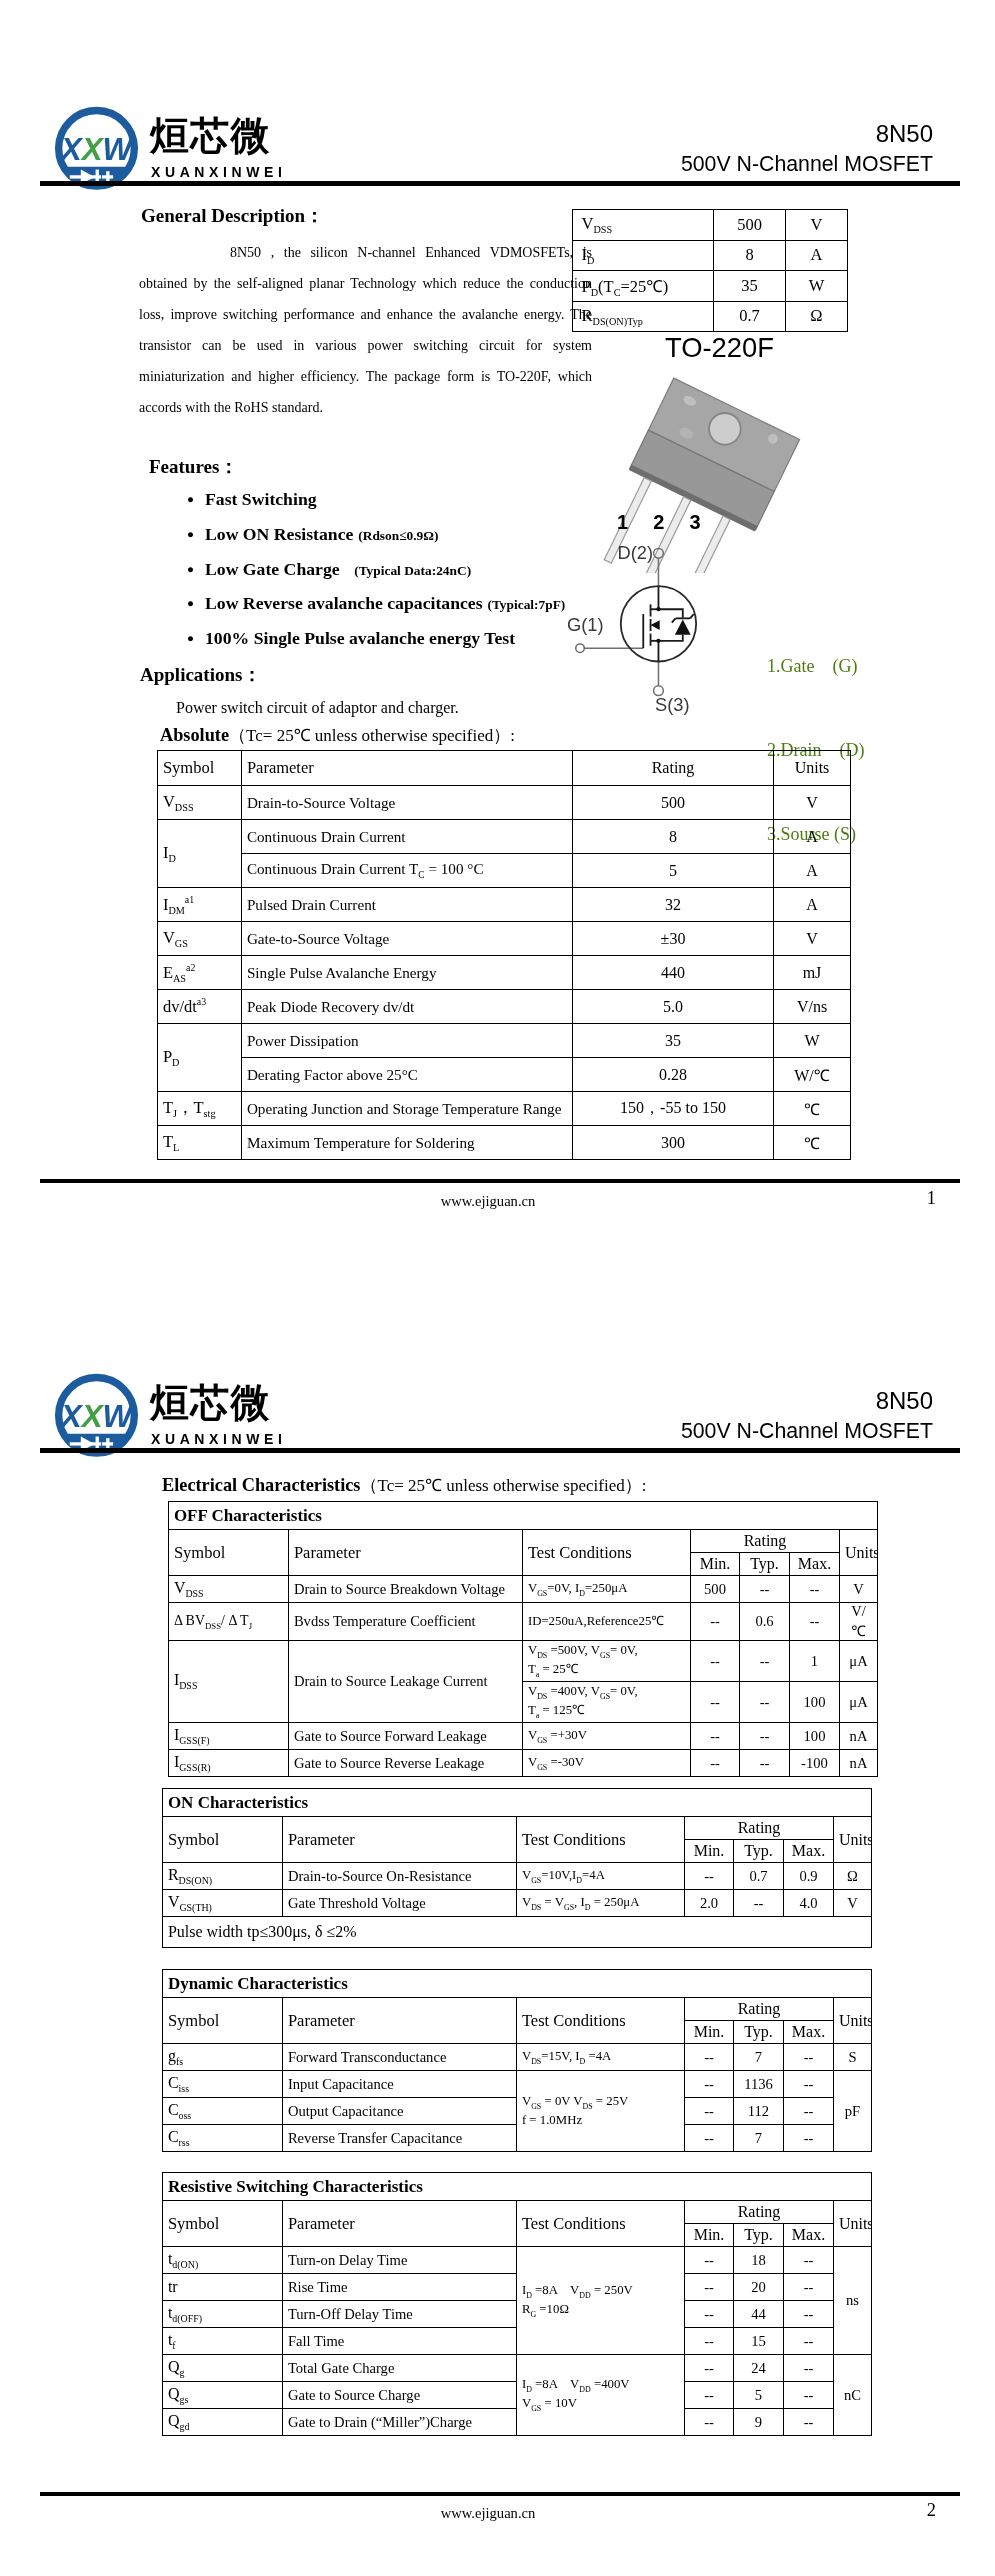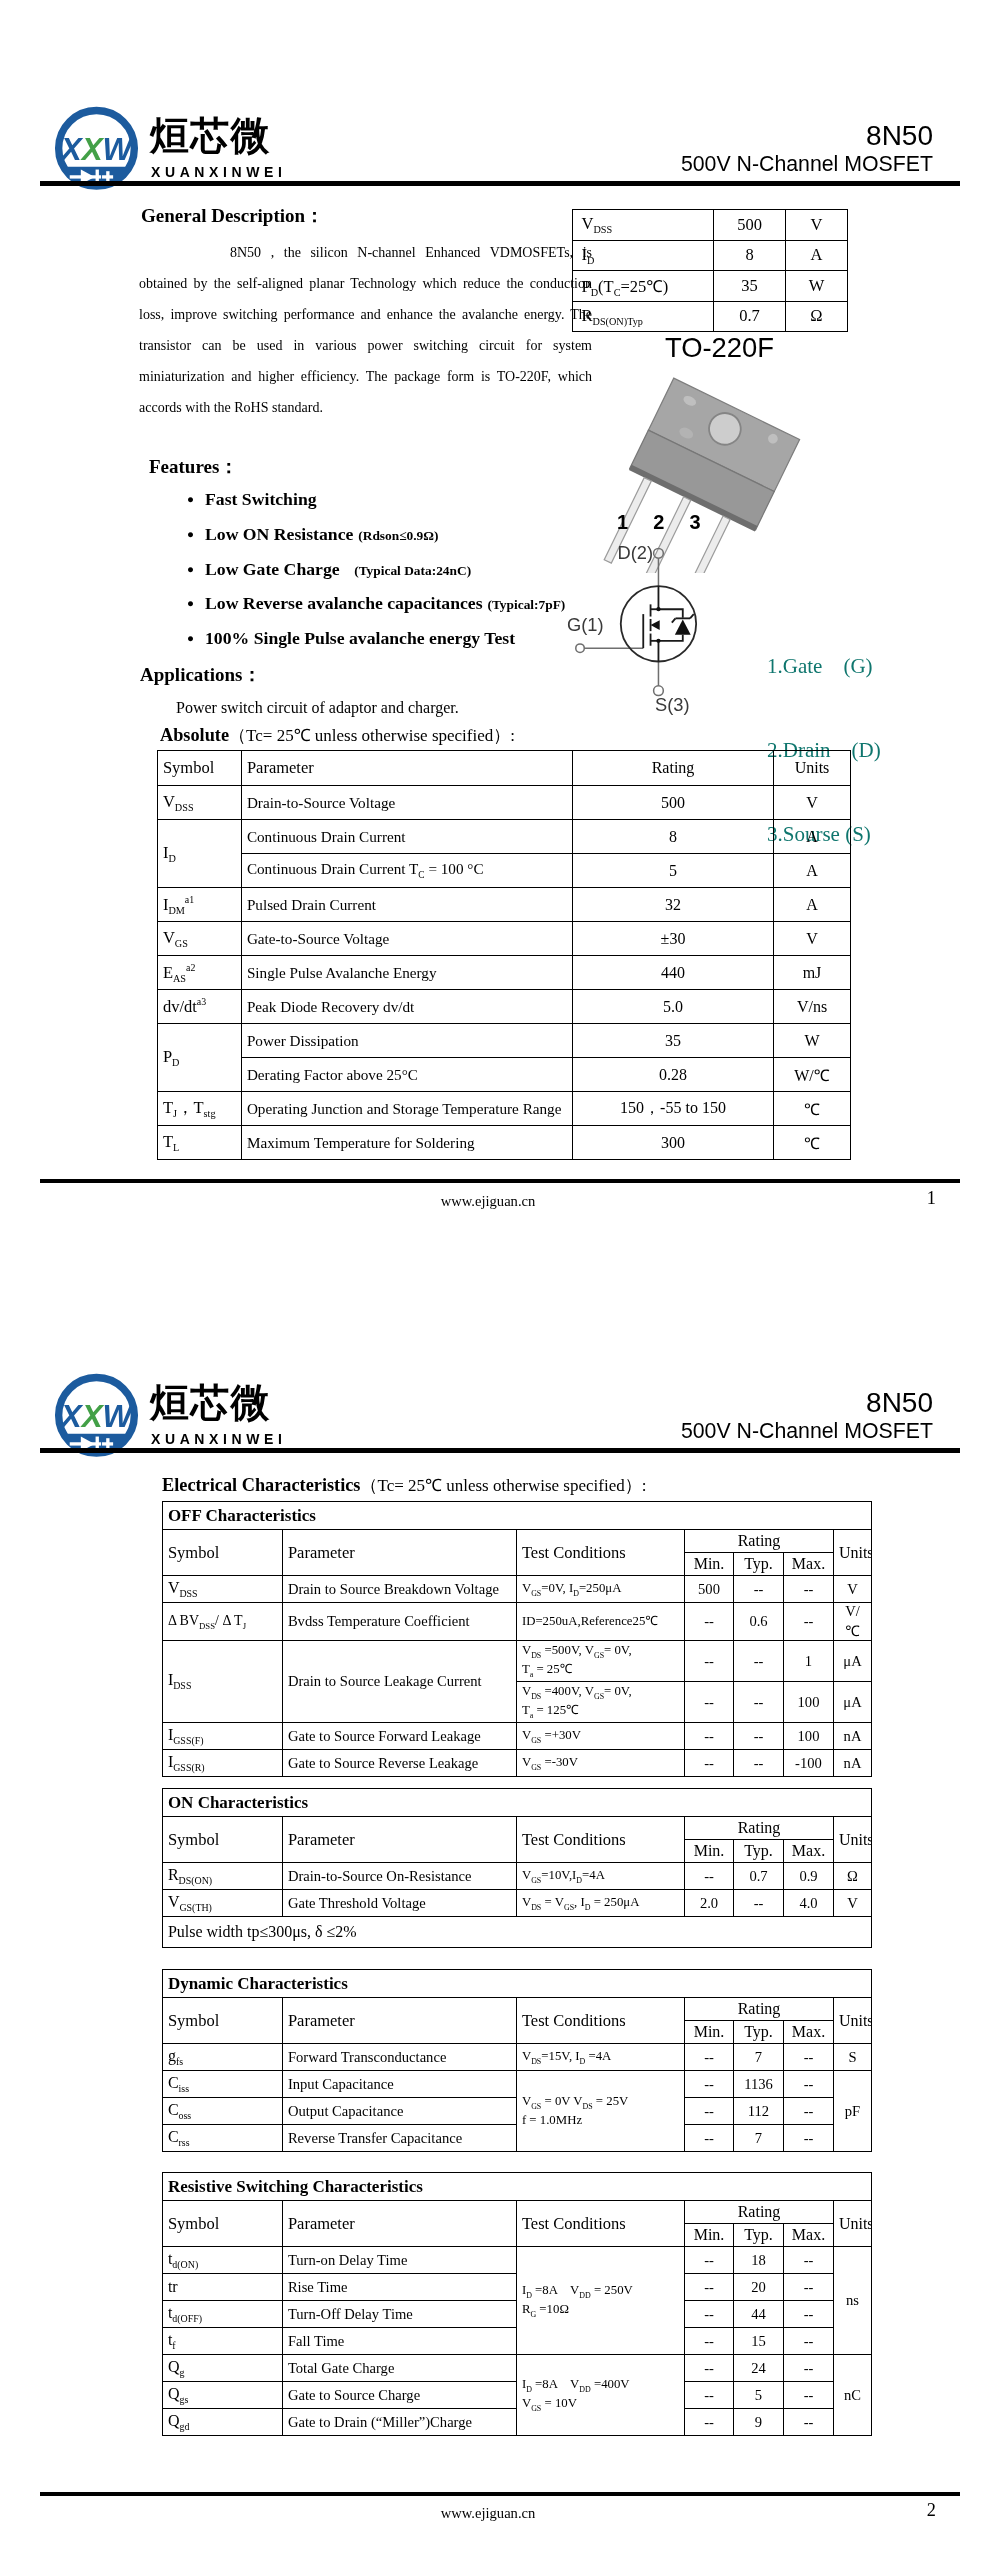--- a/index.html
+++ b/index.html
@@ -1,35 +1,35 @@
 <!DOCTYPE html>
 <html style="font-size:9.8px"><head>
 <meta charset="utf-8">
 <style>
   html,body{margin:0;padding:0;background:#ffffff;}
   body{position:relative;width:995px;height:2576px;font-family:"Liberation Serif",serif;color:#000;}
   .abs{position:absolute;}
   .san{font-family:"Liberation Sans",sans-serif;}
   .brand-cn{font-family:"DejaVu Sans",sans-serif;font-size:39px;font-weight:900;letter-spacing:1.2px;line-height:1;}
   .brand-en{font-family:"Liberation Sans",sans-serif;font-size:14px;font-weight:700;letter-spacing:4.6px;line-height:1;}
-  .model{font-size:28px;line-height:1;text-align:right;}
+  .model{font-size:24px;line-height:1;text-align:right;}
   .subtitle{font-size:21.3px;line-height:1;text-align:right;}
   .rule{left:40px;right:35px;height:4.9px;background:#000;}
   .rule2{left:40px;right:35px;height:4.3px;background:#000;}
   .h1{font-size:19px;font-weight:bold;line-height:1.1;}
   .gd-text{width:453px;font-size:14px;line-height:31px;text-align:justify;text-indent:91px;}
   .feat{display:flex;align-items:baseline;height:35px;}
   .dot{font-size:11.6px;margin-right:11px;position:relative;top:-1.8px;}
   .fmain{font-size:17.7px;font-weight:bold;white-space:nowrap;}
   .fnote{font-size:13.4px;font-weight:bold;margin-left:4.9px;white-space:nowrap;}
   .app-text{font-size:16px;}
   .pkg-label{font-size:27.4px;text-align:center;line-height:1;}
   .pins{font-size:20px;font-weight:bold;letter-spacing:9.8px;}
   .schlab{font-size:18.3px;color:#3a3a3a;}
-  .legend{font-size:21px;color:#0f766e;line-height:28px;white-space:pre;}
+  .legend{font-size:18px;color:#4d7c0f;line-height:28px;white-space:pre;}
   .secttl .b{font-size:18.3px;font-weight:bold;}
   .secttl .n{font-size:17px;}
   table.t{border-collapse:collapse;table-layout:fixed;border:1.8px solid #000;font-family:"Liberation Serif",serif;}
   table.t td{border:1.2px solid #000;padding:0 4.9px;overflow:hidden;vertical-align:middle;}
   td.sec{font-weight:bold;font-size:17px;border-bottom:1.8px solid #000;padding-left:8.5px;}
   td.hs{font-size:16.5px;padding-left:7.3px;}
   td.hc{font-size:16px;text-align:center;padding:0;}
   td.sym{font-size:16px;padding-left:7.3px;}
   td.par{font-size:14.6px;padding-left:8.5px;}
   td.cnd{font-size:12.8px;line-height:1.3;padding-left:6.1px;}
@@ -307,21 +307,21 @@
 <div class="abs brand-cn" style="left:150px;top:1383px;">烜芯微</div>
 <div class="abs brand-en" style="left:151px;top:1432px;">XUANXINWEI</div>
 <div class="abs san model" style="right:62px;top:1389px;">8N50</div>
 <div class="abs san subtitle" style="right:62px;top:1421px;">500V N-Channel MOSFET</div>
 <div class="abs rule" style="top:1448px;"></div>
 
 <div class="abs secttl" style="left:162px;top:1473px;">
   <span class="b">Electrical Characteristics</span><span class="n">（Tc= 25℃  unless otherwise specified）:</span>
 </div>
 
-<div class="abs" style="left:162px;top:1501px;border-radius:12px;">
+<div class="abs" style="left:168px;top:1501px;border-radius:12px;">
   <table class="t" style="width:709px;">
     <colgroup>
         <col style="width:120px">
         <col style="width:234px">
         <col style="width:168px">
         <col style="width:49px">
         <col style="width:50px">
         <col style="width:50px">
         <col style="width:38px">
       </colgroup>

